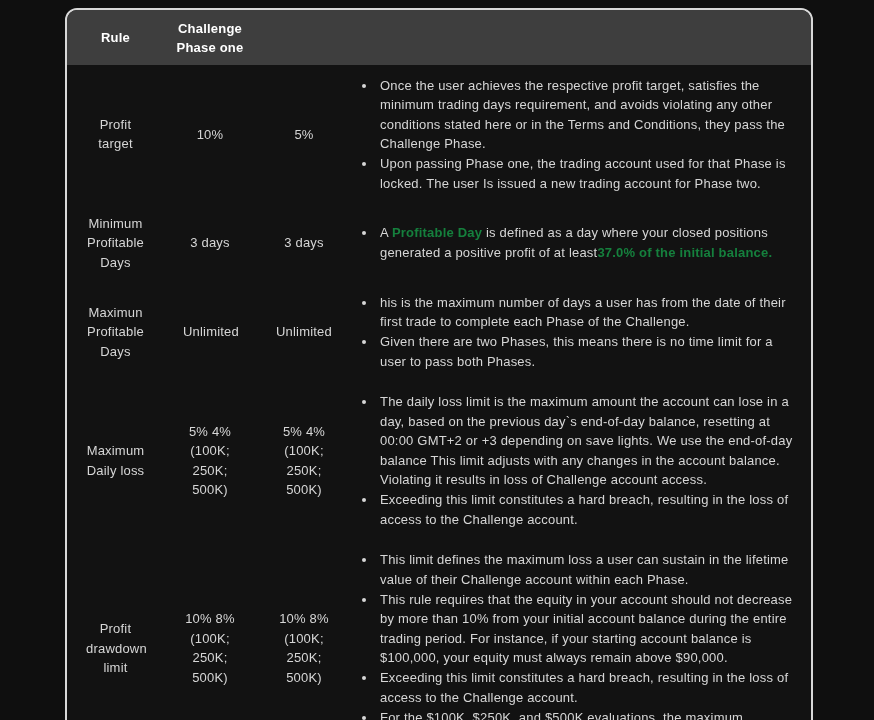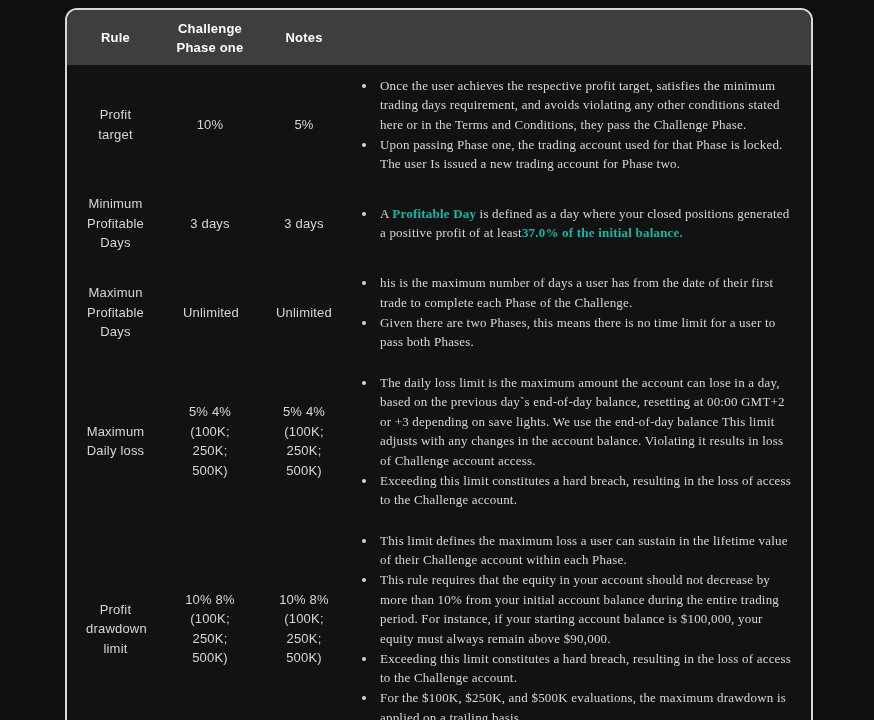--- a/index.html
+++ b/index.html
@@ -48,34 +48,32 @@
     letter-spacing: 0.2px;
   }
   .td-rule, .td-val {
     text-align: center;
     padding: 0 19px;
   }
   .td-notes {
     list-style: disc outside;
     padding-left: 25px;
     padding-right: 14px;
-    font-family: Liberation Serif, serif;
   }
   .td-notes li { margin: 0.5px 0; padding-left: 3px; }
-  .td-notes b { color: #14b8a6; font-weight: 700; }
+  .td-notes b { color: #15803d; font-weight: 700; }
 </style>
 </head>
 <body>
 
 <div class="page">
   <div class="card">
     <div class="thead">
       <div class="th">Rule</div>
       <div class="th">Challenge Phase one</div>
-      <div class="th">Notes</div>
     </div>
     <div id="tbody">
         <div class="tr">
           <div class="td td-rule">Profit target</div>
           <div class="td td-val">10%</div>
           <div class="td td-val">5%</div>
           <ul class="td td-notes">
             <li><span>Once the user achieves the respective profit target, satisfies the minimum trading days requirement, and avoids violating any other conditions stated here or in the Terms and Conditions, they pass the Challenge Phase.</span></li>
             <li><span>Upon passing Phase one, the trading account used for that Phase is locked. The user Is issued a new trading account for Phase two.</span></li>
           </ul>

